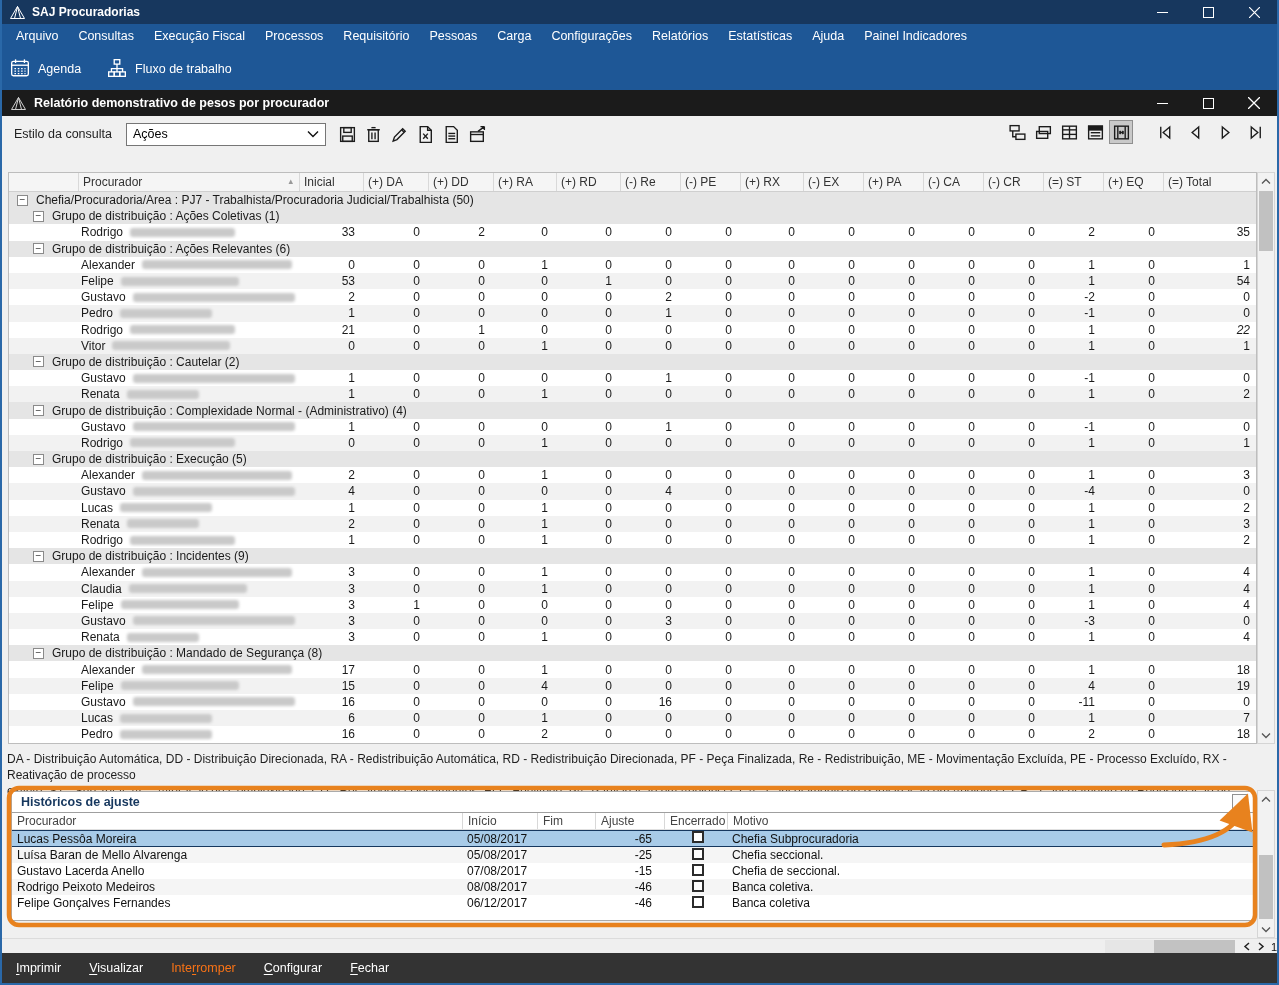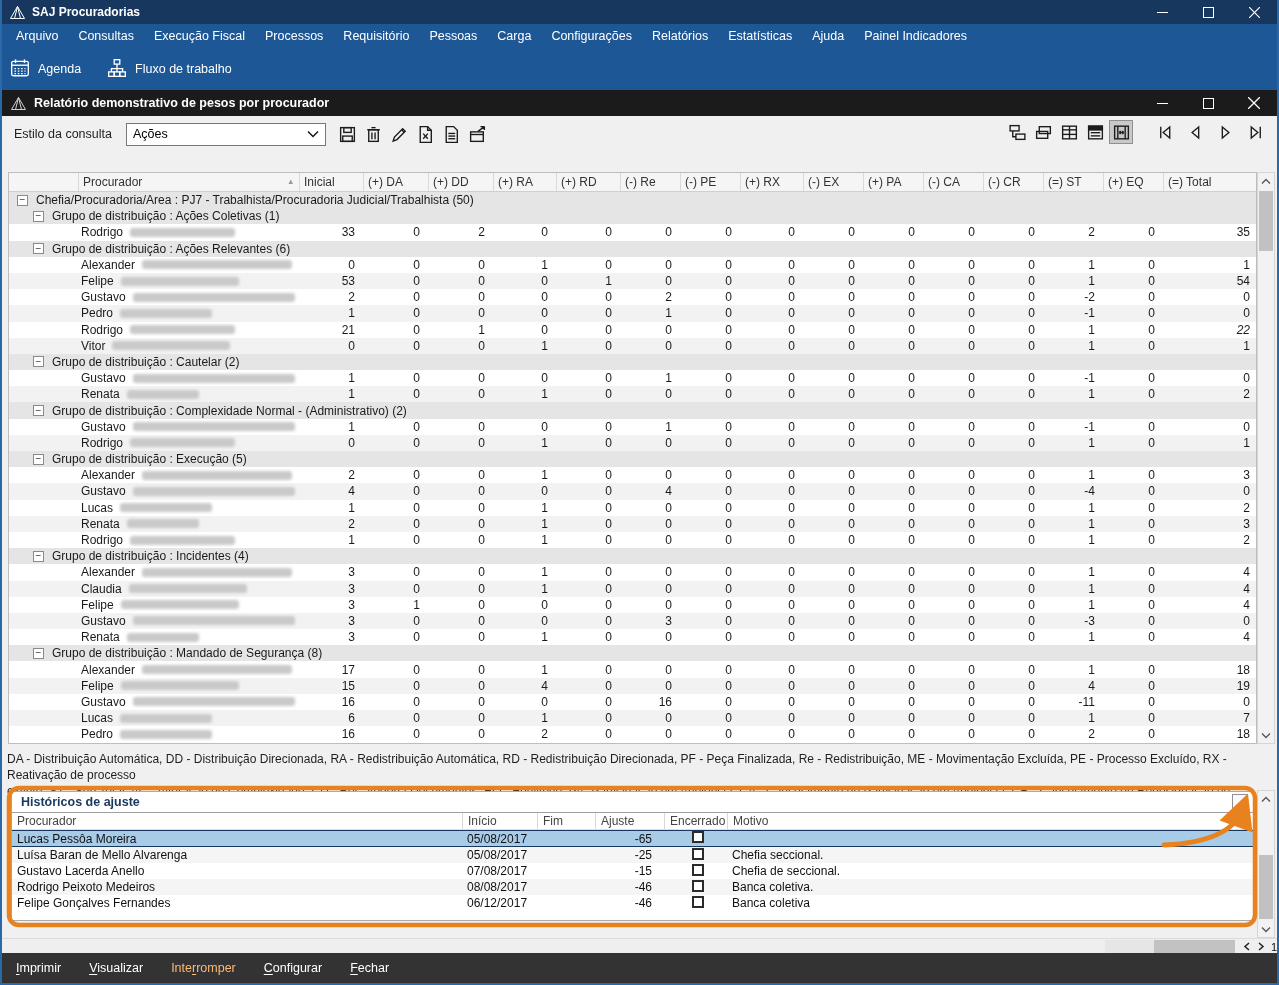--- a/index.html
+++ b/index.html
@@ -86,21 +86,21 @@
 
   
   .hscroll-row { left:0; top:938px; width:1279px; height:15px; background:#EFEFEF; border-top:1px solid #DCDCDC; }
   .h-track { position:absolute; left:1103px; top:1px; width:130px; height:13px; background:#E6E6E6; }
   .h-thumb { position:absolute; left:1152px; top:1px; width:81px; height:13px; background:#C2C2C2; }
   .pager { position:absolute; right:4px; top:0; height:15px; display:flex; align-items:center; gap:6px; font-size:11px; color:#111; }
   .pager .pg-btn { font-weight:bold; font-size:11px; }
 
   .bottom-bar { left:0; top:953px; width:1279px; height:30px; background:#333333; display:flex; align-items:center; gap:28px; padding-left:14px; }
   .bb-btn { color:#fff; font-size:12.5px; }
-  .bb-btn.disabled { color:#fdba74; }
+  .bb-btn.disabled { color:#f97316; }
   .bb-btn u { text-underline-offset:2px; }
   .bottom-edge { left:0; top:983px; width:1279px; height:2px; background:#2A68A8; }
 
   .annotation-layer { left:0; top:0; width:1279px; height:985px; pointer-events:none; }
 </style>
 </head>
 <body>
 
 <div class="window">
 
@@ -551,21 +551,21 @@
           <div class="gc num" style="width: 60px;">0</div>
           <div class="gc num" style="width: 60px;">0</div>
           <div class="gc num" style="width: 60px;">0</div>
           <div class="gc num" style="width: 60px;">0</div>
           <div class="gc num" style="width: 60px;">1</div>
           <div class="gc num" style="width: 60px;">0</div>
           <div class="gc num" style="width: 95px;">2</div>
         </div>
         <div class="g-row g-group">
           <div class="expander" style="margin-left: 24px;"></div>
-          <span class="glabel">Grupo de distribuição : Complexidade Normal - (Administrativo) (2)</span>
+          <span class="glabel">Grupo de distribuição : Complexidade Normal - (Administrativo) (4)</span>
         </div>
         <div class="g-row">
           <div class="gc" style="width: 69px;"></div>
           <div class="gc name-cell" style="width: 221px;">
             <span>Gustavo</span>
             <span class="blur" style="width: 162px;"></span>
           </div>
           <div class="gc num" style="width: 64px;">1</div>
           <div class="gc num" style="width: 65px;">0</div>
           <div class="gc num" style="width: 65px;">0</div>
@@ -713,21 +713,21 @@
           <div class="gc num" style="width: 60px;">0</div>
           <div class="gc num" style="width: 60px;">0</div>
           <div class="gc num" style="width: 60px;">0</div>
           <div class="gc num" style="width: 60px;">0</div>
           <div class="gc num" style="width: 60px;">1</div>
           <div class="gc num" style="width: 60px;">0</div>
           <div class="gc num" style="width: 95px;">2</div>
         </div>
         <div class="g-row g-group">
           <div class="expander" style="margin-left: 24px;"></div>
-          <span class="glabel">Grupo de distribuição : Incidentes (4)</span>
+          <span class="glabel">Grupo de distribuição : Incidentes (9)</span>
         </div>
         <div class="g-row">
           <div class="gc" style="width: 69px;"></div>
           <div class="gc name-cell" style="width: 221px;">
             <span>Alexander</span>
             <span class="blur" style="width: 150px;"></span>
           </div>
           <div class="gc num" style="width: 64px;">3</div>
           <div class="gc num" style="width: 65px;">0</div>
           <div class="gc num" style="width: 65px;">0</div>
@@ -986,20 +986,21 @@
         <div class="hh-cell" style="width: 63px;">Encerrado</div>
         <div class="hh-cell" style="width: 515px;">Motivo</div>
       </div>
     <div>
         <div class="h-row selected">
           <div class="hc" style="width: 450px;">Lucas Pessôa Moreira</div>
           <div class="hc" style="width: 75px;">05/08/2017</div>
           <div class="hc" style="width: 58px;"></div>
           <div class="hc" style="width: 69px; text-align: right; padding-right: 12px;">-65</div>
           <div class="hc" style="width: 63px; text-align: center;"><span class="chk"></span></div>
+          <div class="hc" style="width: 515px;">Chefia Subprocuradoria</div>
         </div>
         <div class="h-row alt">
           <div class="hc" style="width: 450px;">Luísa Baran de Mello Alvarenga</div>
           <div class="hc" style="width: 75px;">05/08/2017</div>
           <div class="hc" style="width: 58px;"></div>
           <div class="hc" style="width: 69px; text-align: right; padding-right: 12px;">-25</div>
           <div class="hc" style="width: 63px; text-align: center;"><span class="chk"></span></div>
           <div class="hc" style="width: 515px;">Chefia seccional.</div>
         </div>
         <div class="h-row">

